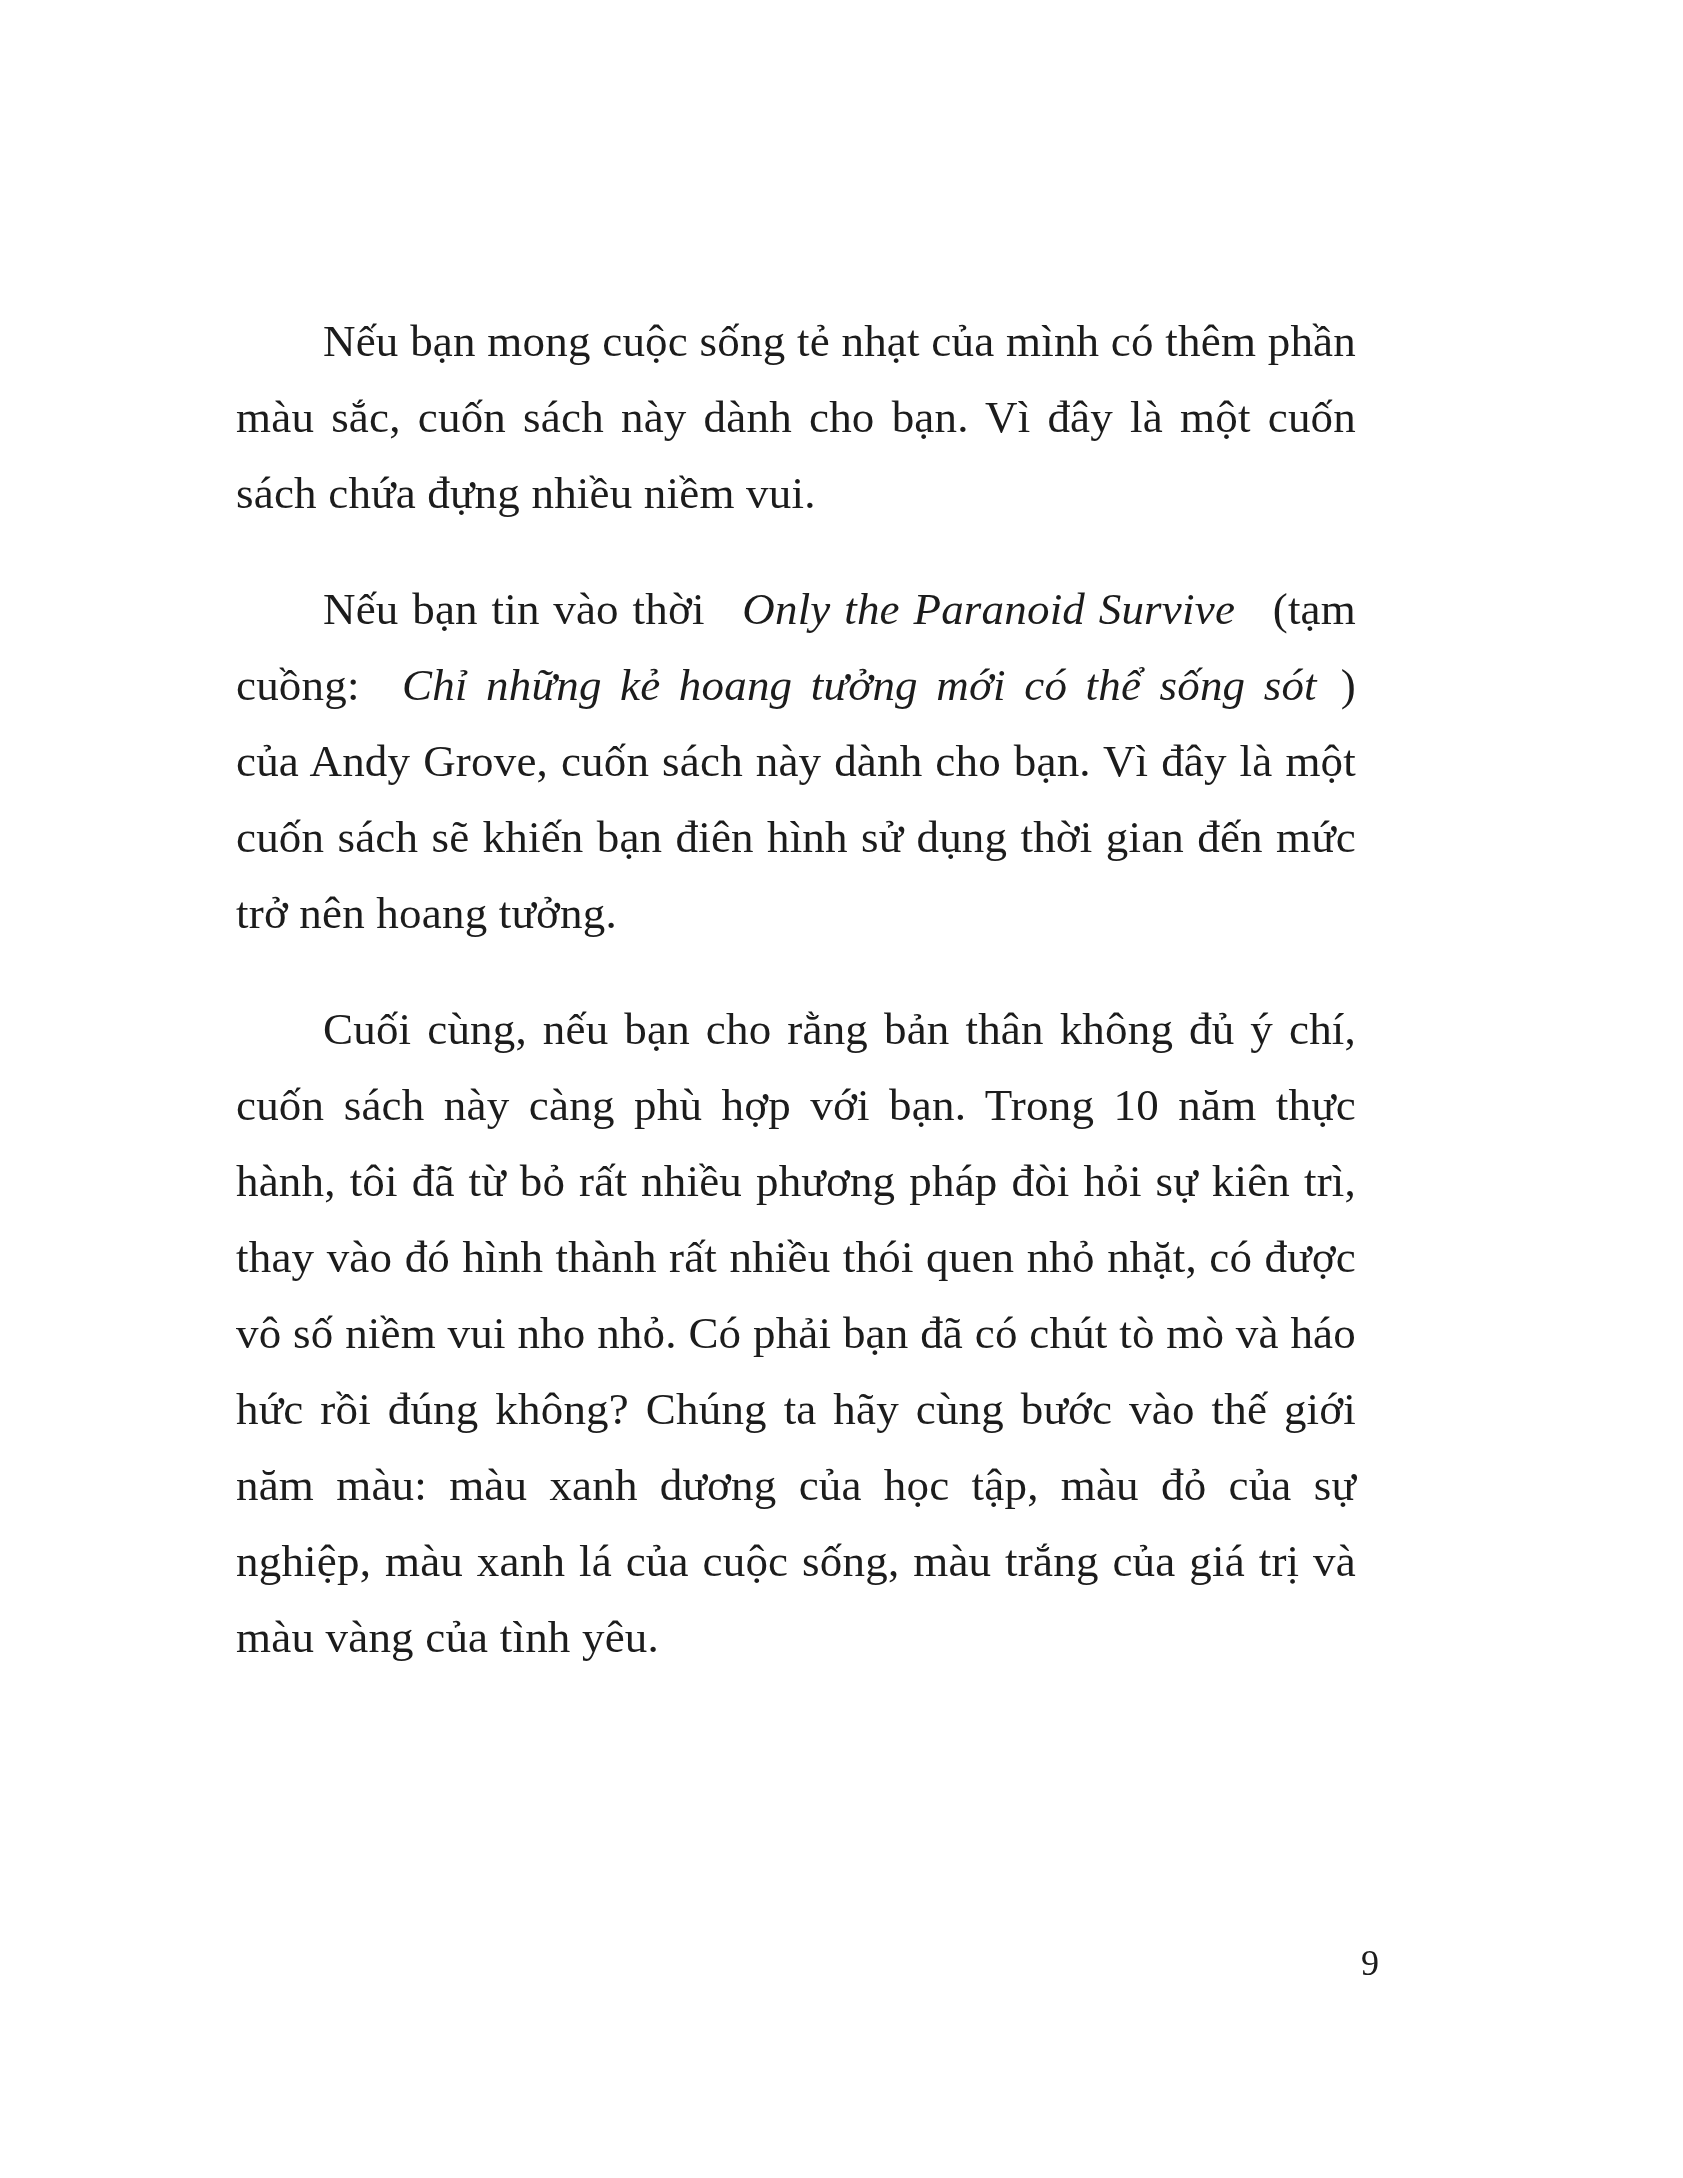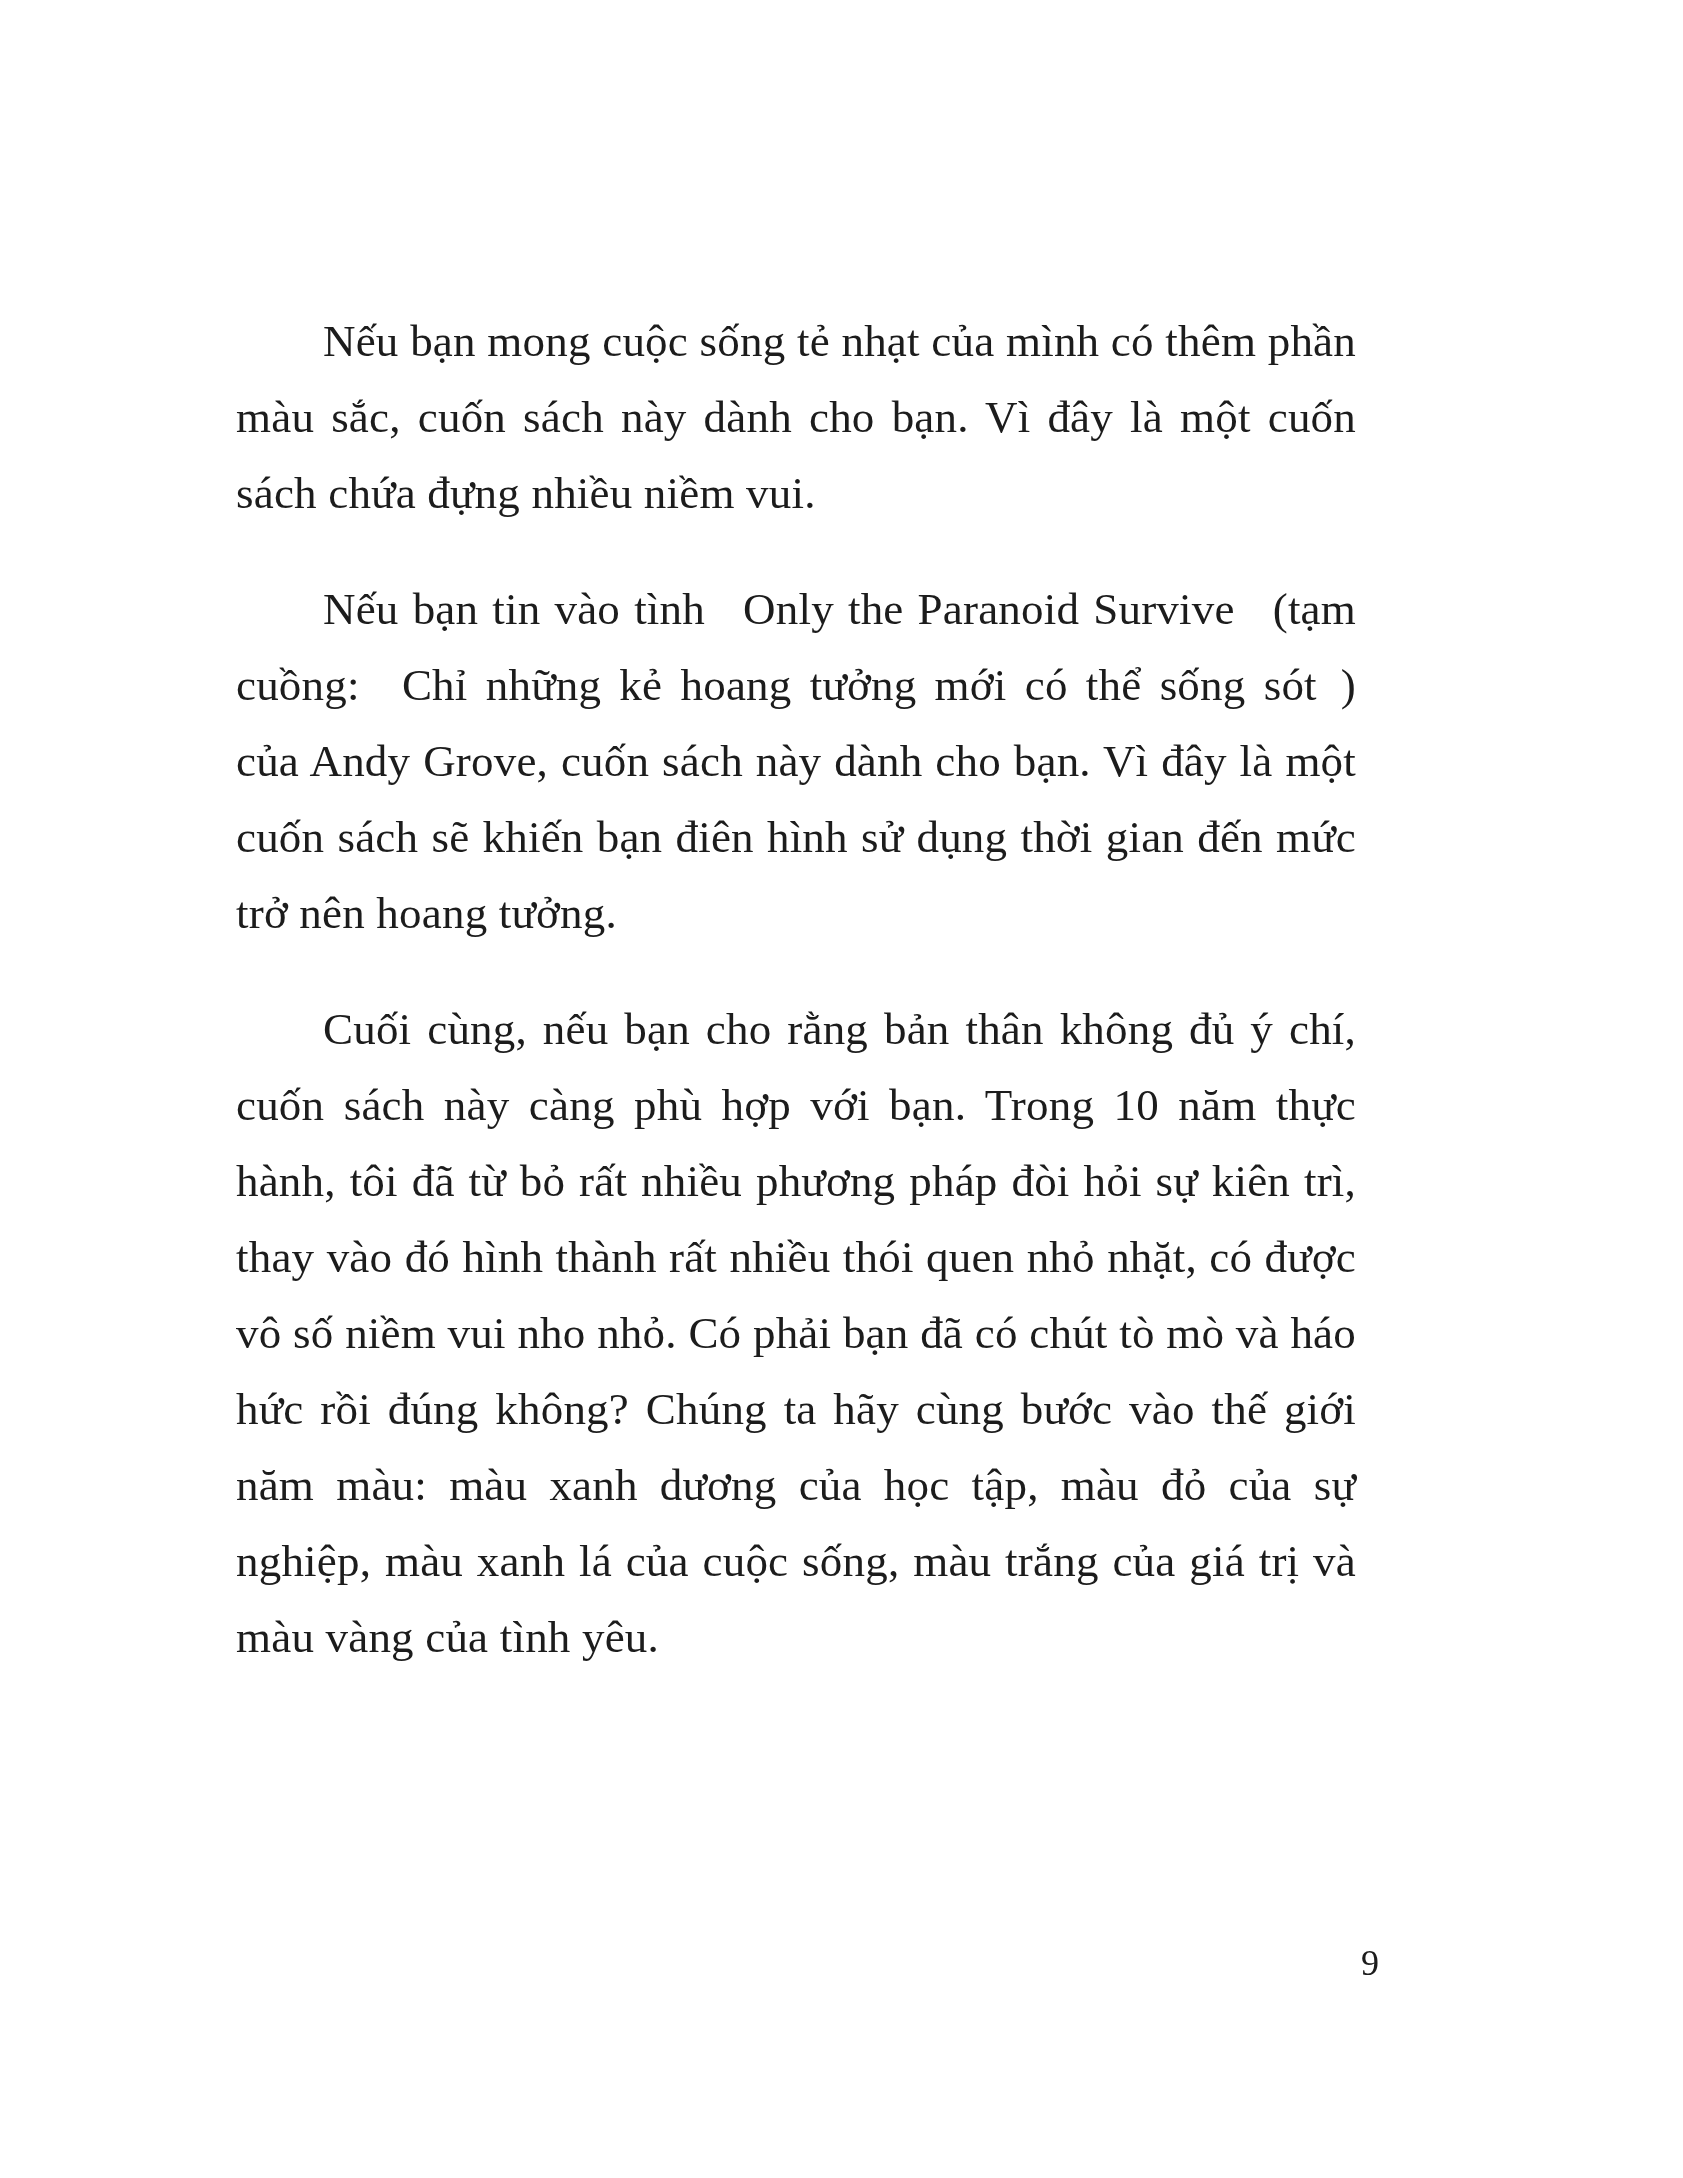--- a/index.html
+++ b/index.html
@@ -20,41 +20,41 @@
     width: 1168px;
   }
   .text-block p {
     font-size: 45px;
     line-height: 76px;
     text-align: justify;
     text-indent: 75px;
     margin: 0 0 16px 0;
     letter-spacing: 0.2px;
   }
-  .italic { }
+  .italic { font-style: italic; }
   .page-number {
     position: absolute;
     left: 1325px;
     top: 1905px;
     font-size: 36px;
     line-height: 44px;
     color: #1c1c1c;
   }
 </style>
 </head>
 <body>
 
 <div class="page">
 
   <div class="text-block">
 
     <p><span>Nếu bạn mong cuộc sống tẻ nhạt của mình có thêm phần màu sắc, cuốn sách này dành cho bạn. Vì đây là một cuốn sách chứa đựng nhiều niềm vui.</span></p>
 
 
-    <p><span>Nếu bạn tin vào tình </span><span class="italic">Only the Paranoid Survive</span><span> (tạm cuồng: </span><span class="italic">Chỉ những kẻ hoang tưởng mới có thể sống sót</span><span>) của Andy Grove, cuốn sách này dành cho bạn. Vì đây là một cuốn sách sẽ khiến bạn điên hình sử dụng thời gian đến mức trở nên hoang tưởng.</span></p>
+    <p><span>Nếu bạn tin vào thời </span><span class="italic">Only the Paranoid Survive</span><span> (tạm cuồng: </span><span class="italic">Chỉ những kẻ hoang tưởng mới có thể sống sót</span><span>) của Andy Grove, cuốn sách này dành cho bạn. Vì đây là một cuốn sách sẽ khiến bạn điên hình sử dụng thời gian đến mức trở nên hoang tưởng.</span></p>
 
     <p><span>Cuối cùng, nếu bạn cho rằng bản thân không đủ ý chí, cuốn sách này càng phù hợp với bạn. Trong 10 năm thực hành, tôi đã từ bỏ rất nhiều phương pháp đòi hỏi sự kiên trì, thay vào đó hình thành rất nhiều thói quen nhỏ nhặt, có được vô số niềm vui nho nhỏ. Có phải bạn đã có chút tò mò và háo hức rồi đúng không? Chúng ta hãy cùng bước vào thế giới năm màu: màu xanh dương của học tập, màu đỏ của sự nghiệp, màu xanh lá của cuộc sống, màu trắng của giá trị và màu vàng của tình yêu.</span></p>
 
 
   </div>
 
   <div class="page-number">9</div>
 
 </div>
 

